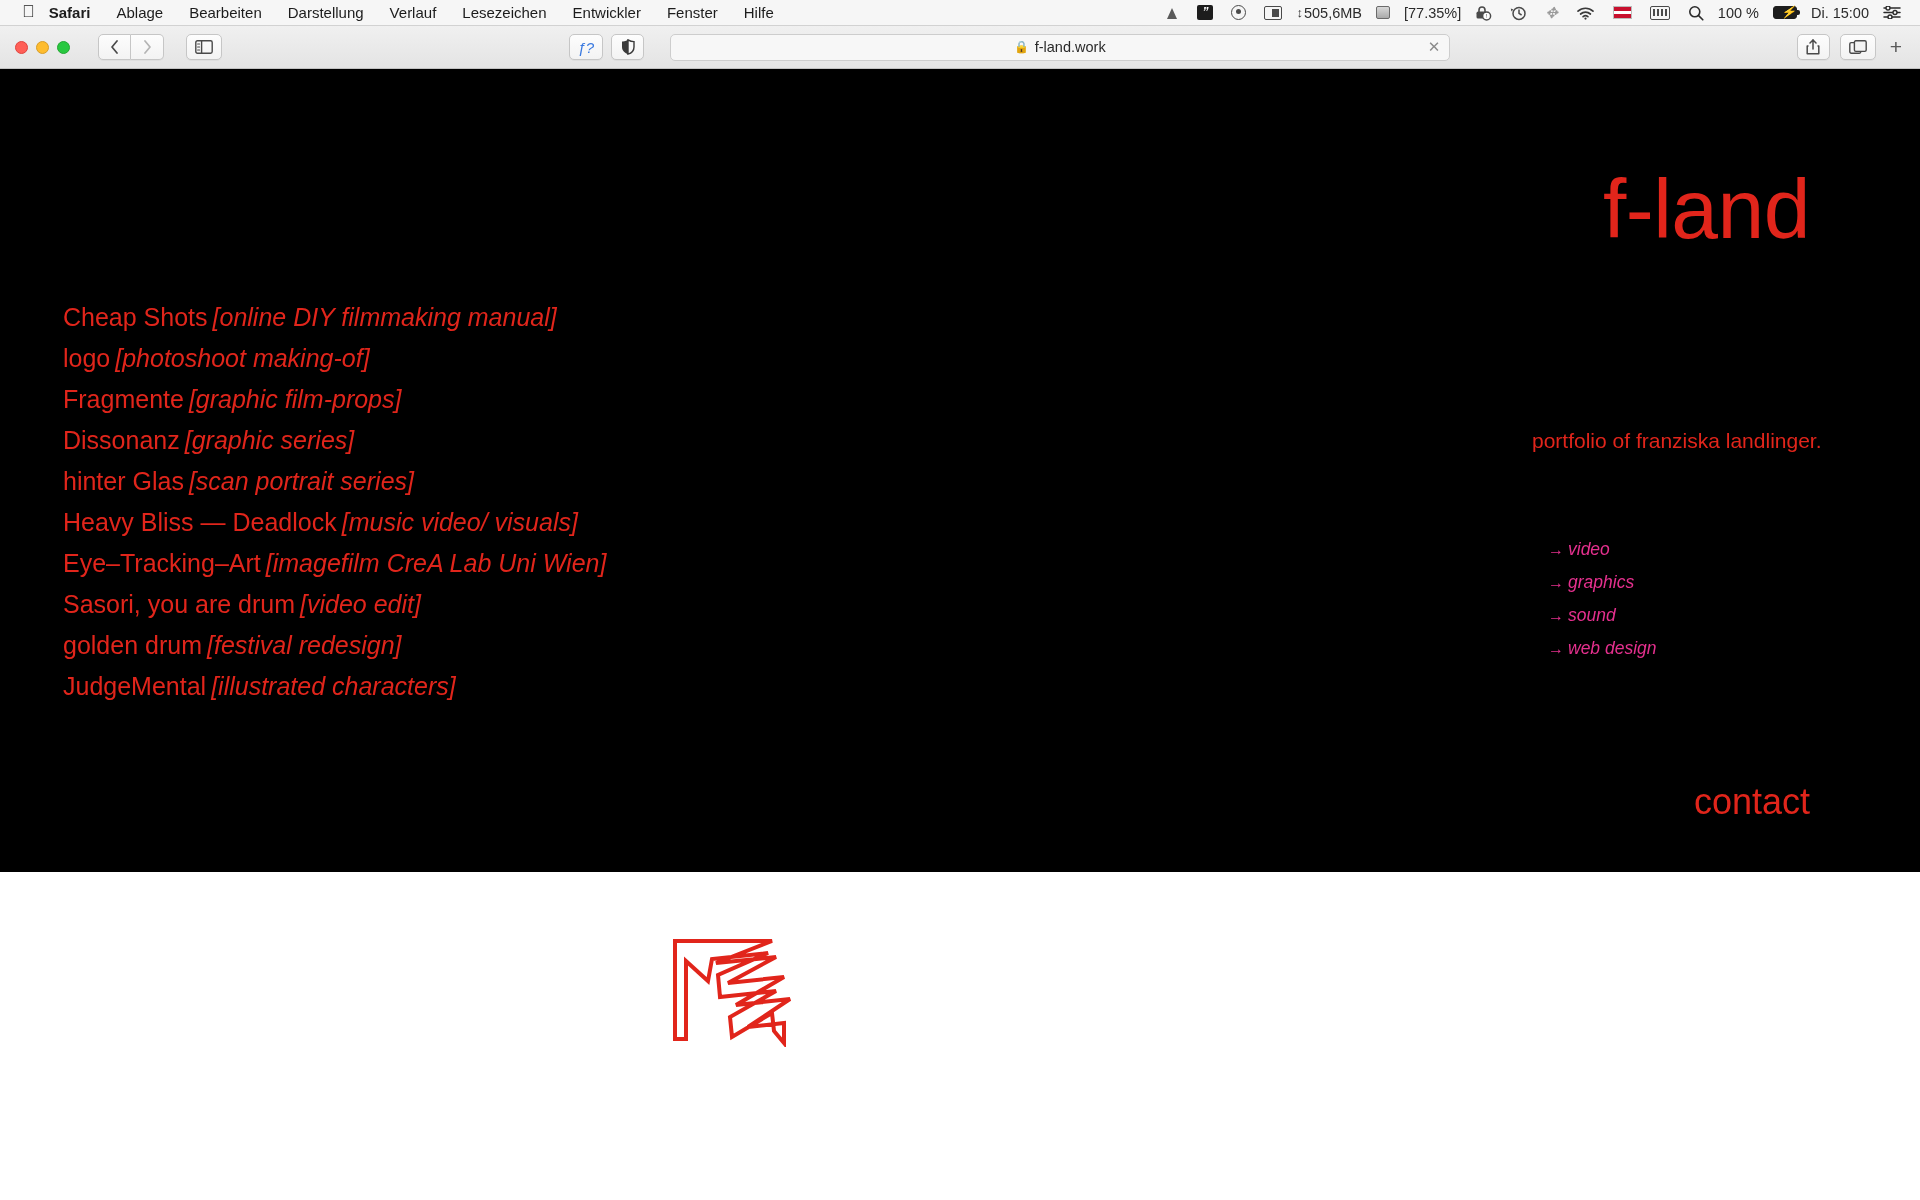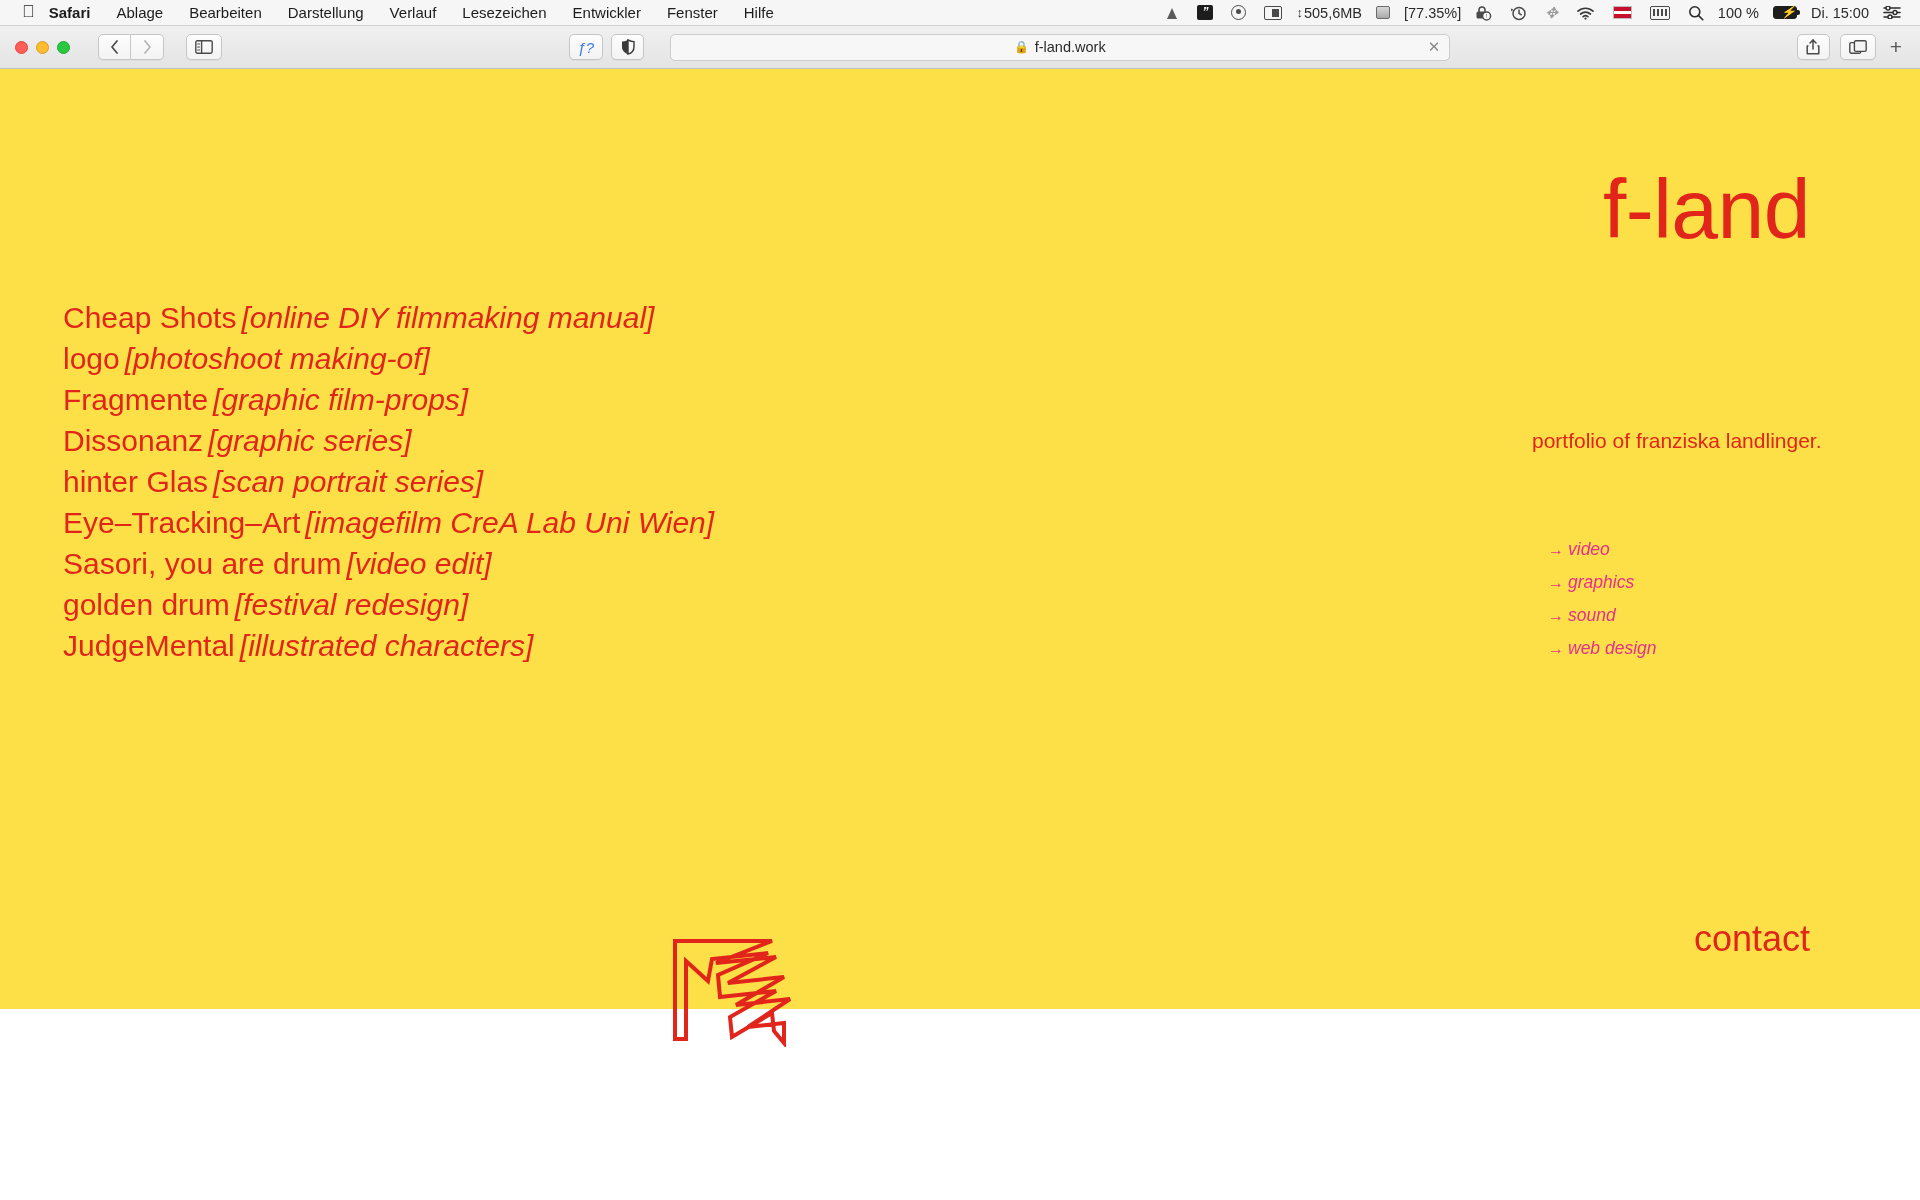--- a/index.html
+++ b/index.html
@@ -90,32 +90,32 @@
   }
   #urlfield .lock{ margin-right:5px; font-size:12px; color:#555; }
   #urlfield .clearx{
     position:absolute; right:9px; top:50%; transform:translateY(-50%);
     color:#8b8b8b; font-size:15px;
   }
   .right-tools{ margin-left:auto; display:flex; align-items:center; gap:10px; padding-right:14px;}
   .plusbtn{ color:#5a5a5a; font-size:21px; padding:0 4px; }
 
   
-  #page{ position:relative; width:100%; height:940px; background:#fde047;padding-left:44px; }
+  #page{ position:relative; width:100%; height:803px; background:#000000;padding-left:44px; }
 
   .brand{
     position:absolute; right:110px; top:98px;
     font-size:84px; line-height:1;
     color:#e1251b; letter-spacing:-0.5px;
     font-weight:400;
   }
 
   #projects{
     position:absolute; left:63px; top:228px;
-    font-size:30px; line-height:41px;
+    font-size:25px; line-height:41px;
     color:#e1251b;
   }
   #projects .row{ white-space:nowrap; }
   #projects .ttl{ }
   #projects .desc{ font-style:italic; margin-left:5px; }
 
   #about{
     position:absolute; left:1532px; top:356px;
     font-size:21px; line-height:31px;
     color:#e1251b;
@@ -310,20 +310,21 @@
   <div id="page">
 
     <div class="brand">f-land</div>
 
     <div id="projects">
         <div class="row"><span class="ttl">Cheap Shots</span><span class="desc">[online DIY filmmaking manual]</span></div>
         <div class="row"><span class="ttl">logo</span><span class="desc">[photoshoot making-of]</span></div>
         <div class="row"><span class="ttl">Fragmente</span><span class="desc">[graphic film-props]</span></div>
         <div class="row"><span class="ttl">Dissonanz</span><span class="desc">[graphic series]</span></div>
         <div class="row"><span class="ttl">hinter Glas</span><span class="desc">[scan portrait series]</span></div>
+        <div class="row"><span class="ttl">Heavy Bliss — Deadlock</span><span class="desc">[music video/ visuals]</span></div>
         <div class="row"><span class="ttl">Eye–Tracking–Art</span><span class="desc">[imagefilm CreA Lab Uni Wien]</span></div>
         <div class="row"><span class="ttl">Sasori, you are drum</span><span class="desc">[video edit]</span></div>
         <div class="row"><span class="ttl">golden drum</span><span class="desc">[festival redesign]</span></div>
         <div class="row"><span class="ttl">JudgeMental</span><span class="desc">[illustrated characters]</span></div>
       </div>
 
     <div id="about">
       <div>portfolio of franziska landlinger.</div>
     </div>
 

